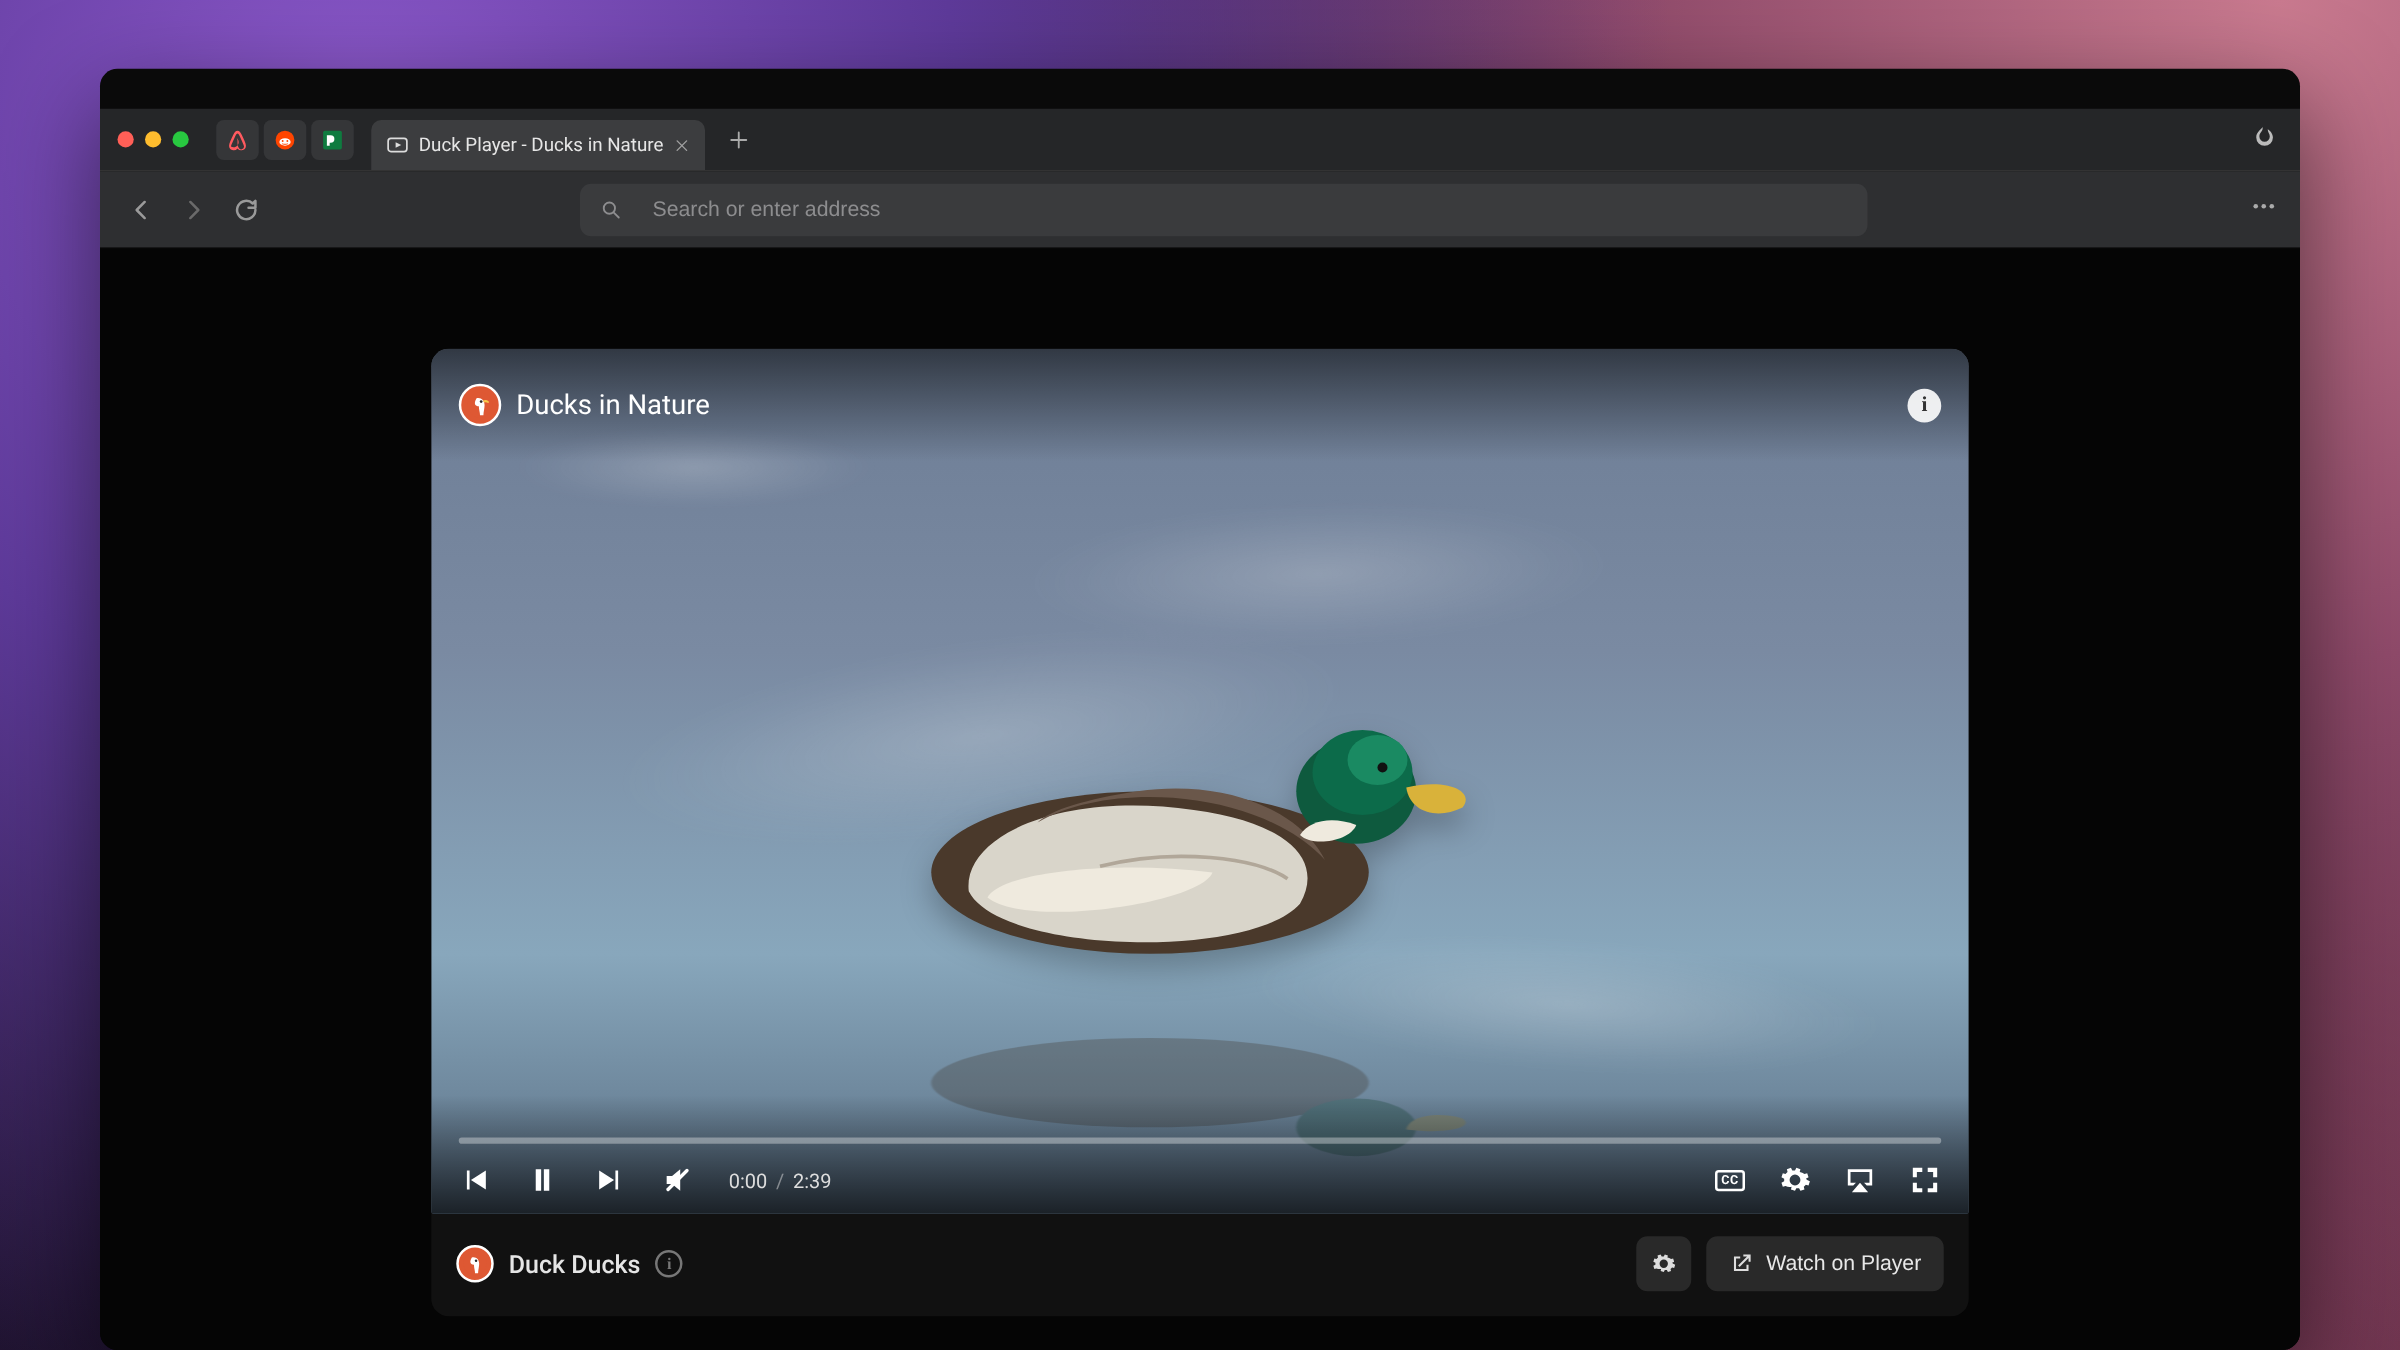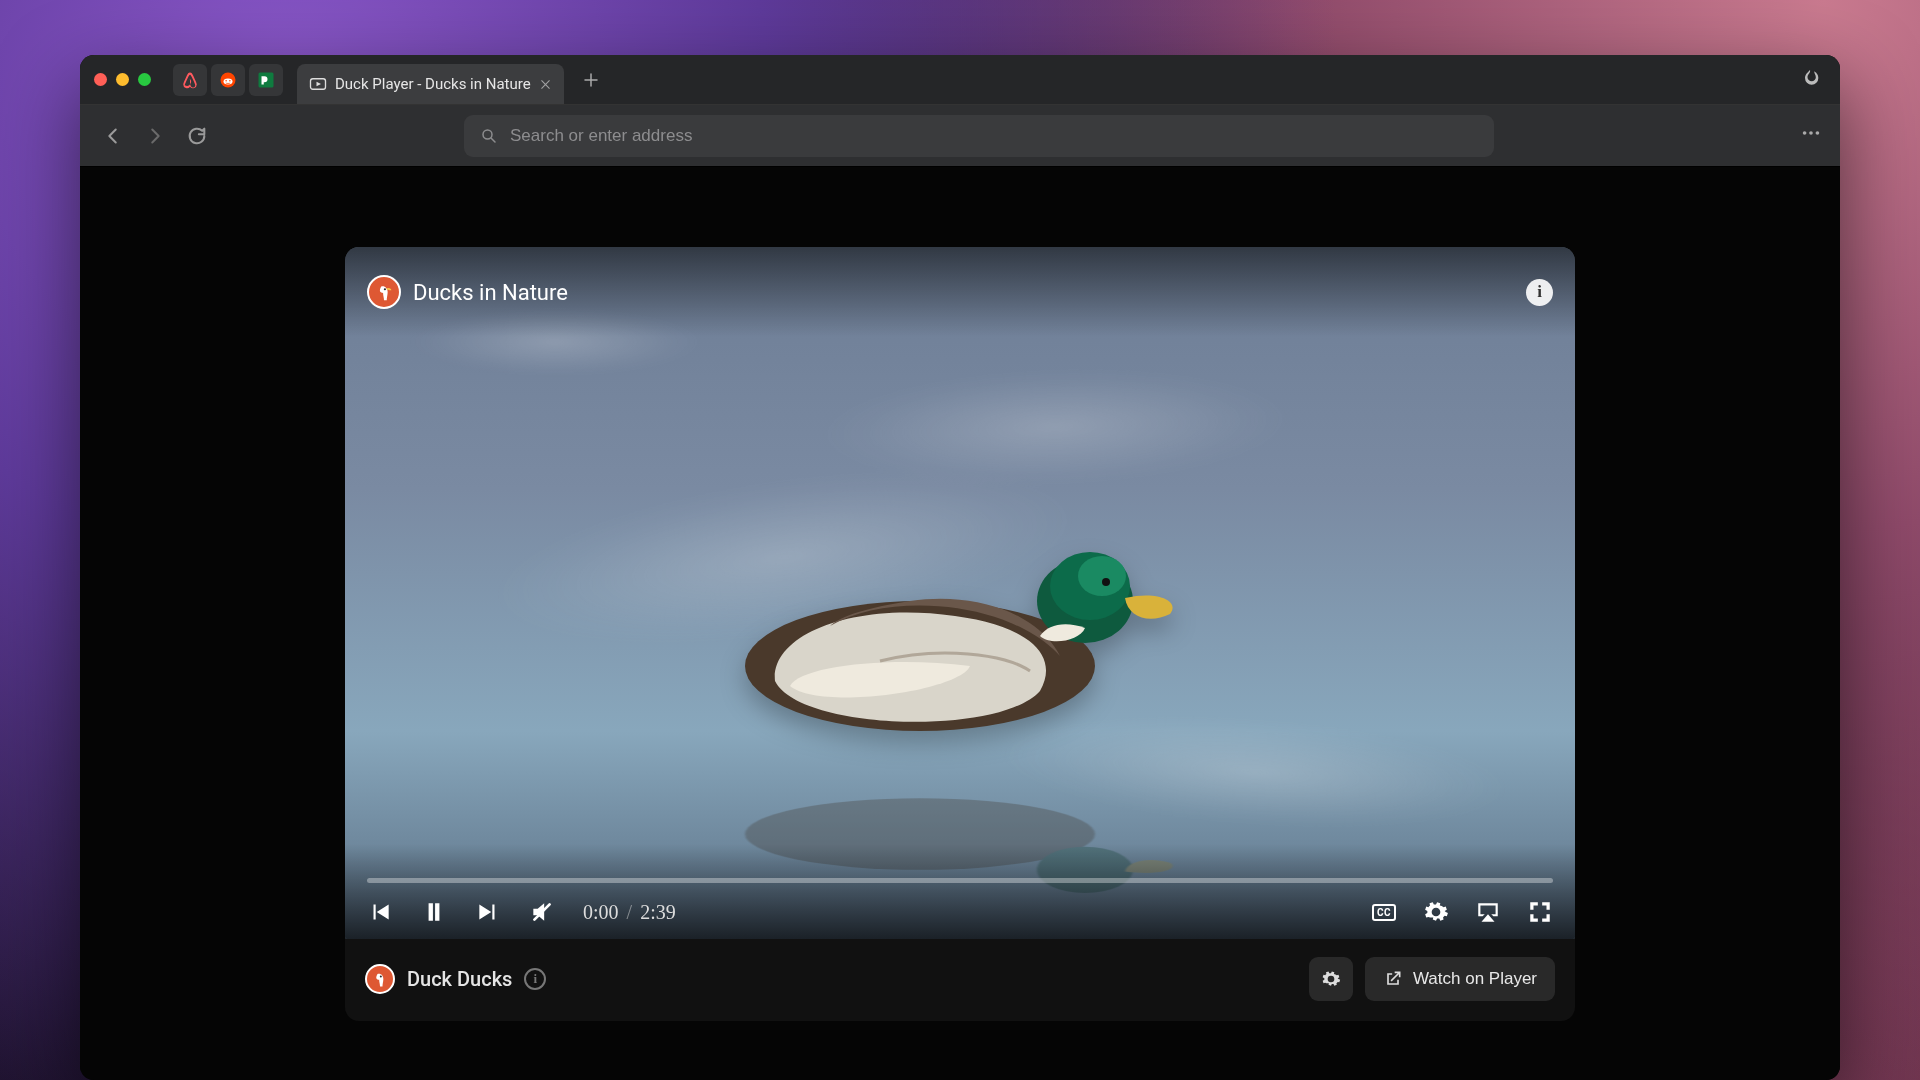--- a/index.html
+++ b/index.html
@@ -21,20 +21,21 @@
     overflow: hidden;
     display: flex; flex-direction: column;
   }
   .titlebar {
     height: 50px;
     background: #252628;
     display: flex; align-items: center;
     padding: 0 14px;
     gap: 8px;
     border-bottom: 1px solid #333;
+    margin-top: 32px;
   }
   .traffic-lights { display: flex; gap: 9px; margin-right: 14px; }
   .tl { width: 13px; height: 13px; border-radius: 50%; }
   .tl.red { background: #ff5f57; }
   .tl.yellow { background: #febc2e; }
   .tl.green { background: #28c840; }
   .pinned { display: flex; gap: 4px; margin-right: 6px; }
   .pin-tab {
     width: 34px; height: 32px;
     border-radius: 6px;
@@ -69,21 +70,21 @@
     padding: 0 18px; gap: 12px;
     border-bottom: 1px solid #000;
   }
   .nav-btn { width: 30px; height: 30px; display:flex; align-items:center; justify-content:center; color: #8f8f8f; cursor:pointer; }
   .addr {
     flex: 0 0 1030px; margin-left: 240px;
     height: 42px;
     background: #3a3b3d;
     border-radius: 9px;
     display: flex; align-items:center;
-    padding: 0 16px; gap: 12px;
+    padding: 0 16px; gap: 24px;
   }
   .addr input {
     flex:1; background: transparent; border:none; outline:none;
     color: #ccc; font-size: 17px;
   }
   .addr input::placeholder { color: #8d8d8f; }
   .toolbar-spacer { flex: 1; }
   .more { color: #9a9a9a; font-size: 22px; letter-spacing: 2px; cursor:pointer; }
 
   .content {
@@ -155,21 +156,21 @@
   .progress {
     height: 5px; background: rgba(255,255,255,0.35);
     border-radius: 3px; margin-bottom: 16px;
     position: relative; cursor:pointer;
   }
   .progress .fill { position:absolute; left:0; top:0; bottom:0; width:0%; background:#f00; border-radius:3px; }
   .controls-row { display:flex; align-items:center; gap:28px; }
   .ctrl { color:#fff; width:26px; height:26px; display:flex; align-items:center; justify-content:center; cursor:pointer; }
   .ctrl svg { width:26px; height:26px; fill:#fff; }
   .mute svg { width:32px; height:32px; }
-  .time { font-size:20px; color:#ddd;font-family:Liberation Serif, serif; }
+  .time { font-size:16px; color:#ddd; }
   .time .sep { opacity:.5; padding: 0 3px; }
   .controls-row .spacer { flex:1; }
   .right-ctrls { display:flex; align-items:center; gap:26px; }
   .cc { font-size:10px; border:2px solid #fff; border-radius:3px; padding: 1px 3px; font-weight:bold; letter-spacing:.5px; }
 
   .footer-bar {
     display:flex; align-items:center;
     padding: 18px 20px 4px 20px;
     gap:12px; color:#e5e5e5;
   }

